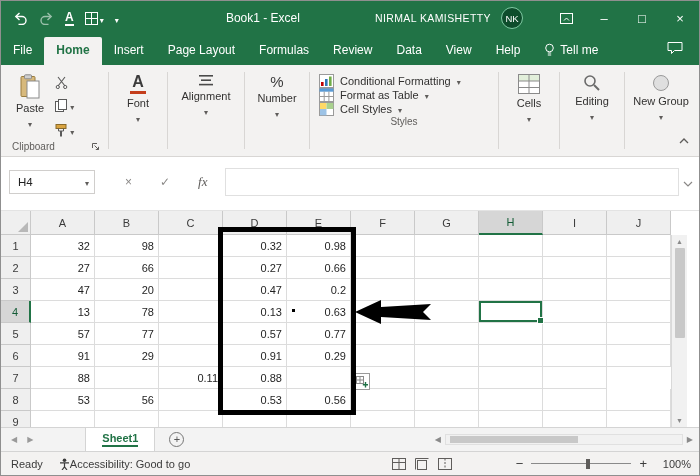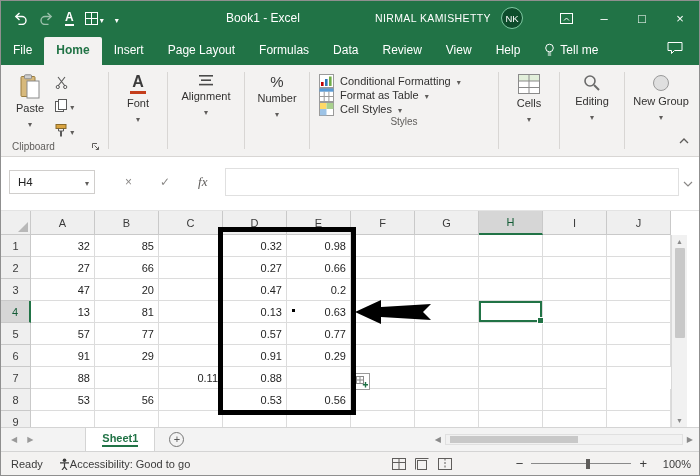--- a/index.html
+++ b/index.html
@@ -146,22 +146,22 @@
     <div class="winbtn">□</div>
     <div class="winbtn">×</div>
   </div>
 
   <div class="tabrow">
     <span class="rtab">File</span>
     <span class="rtab active">Home</span>
     <span class="rtab">Insert</span>
     <span class="rtab">Page Layout</span>
     <span class="rtab">Formulas</span>
+    <span class="rtab">Review</span>
     <span class="rtab">Data</span>
-    <span class="rtab">Review</span>
     <span class="rtab">View</span>
     <span class="rtab">Help</span>
     <span class="rtab tellme">
       <svg width="11" height="14">
           <circle cx="5.5" cy="5" r="3.8" fill="none" stroke="#fff"></circle>
           <path d="M3.8 10 h3.4 M3.8 12 h3.4" stroke="#fff"></path>
         </svg>
       <span>Tell me</span>
     </span>
     <span class="chatbtn">
@@ -360,21 +360,21 @@
         <div class="col-h">F</div>
         <div class="col-h">G</div>
         <div class="col-h sel">H</div>
         <div class="col-h">I</div>
         <div class="col-h">J</div>
       </div>
     <div id="grid-rows">
         <div class="g-row">
           <div class="row-h">1</div>
           <div class="g-cell">32</div>
-          <div class="g-cell">85</div>
+          <div class="g-cell">98</div>
           <div class="g-cell"></div>
           <div class="g-cell">0.32</div>
           <div class="g-cell">0.98</div>
           <div class="g-cell"></div>
           <div class="g-cell"></div>
           <div class="g-cell"></div>
           <div class="g-cell"></div>
           <div class="g-cell"></div>
         </div>
         <div class="g-row">
@@ -399,21 +399,21 @@
           <div class="g-cell">0.2</div>
           <div class="g-cell"></div>
           <div class="g-cell"></div>
           <div class="g-cell"></div>
           <div class="g-cell"></div>
           <div class="g-cell"></div>
         </div>
         <div class="g-row">
           <div class="row-h sel">4</div>
           <div class="g-cell">13</div>
-          <div class="g-cell">81</div>
+          <div class="g-cell">78</div>
           <div class="g-cell"></div>
           <div class="g-cell">0.13</div>
           <div class="g-cell">0.63</div>
           <div class="g-cell"></div>
           <div class="g-cell"></div>
           <div class="g-cell active"></div>
           <div class="g-cell"></div>
           <div class="g-cell"></div>
         </div>
         <div class="g-row">

